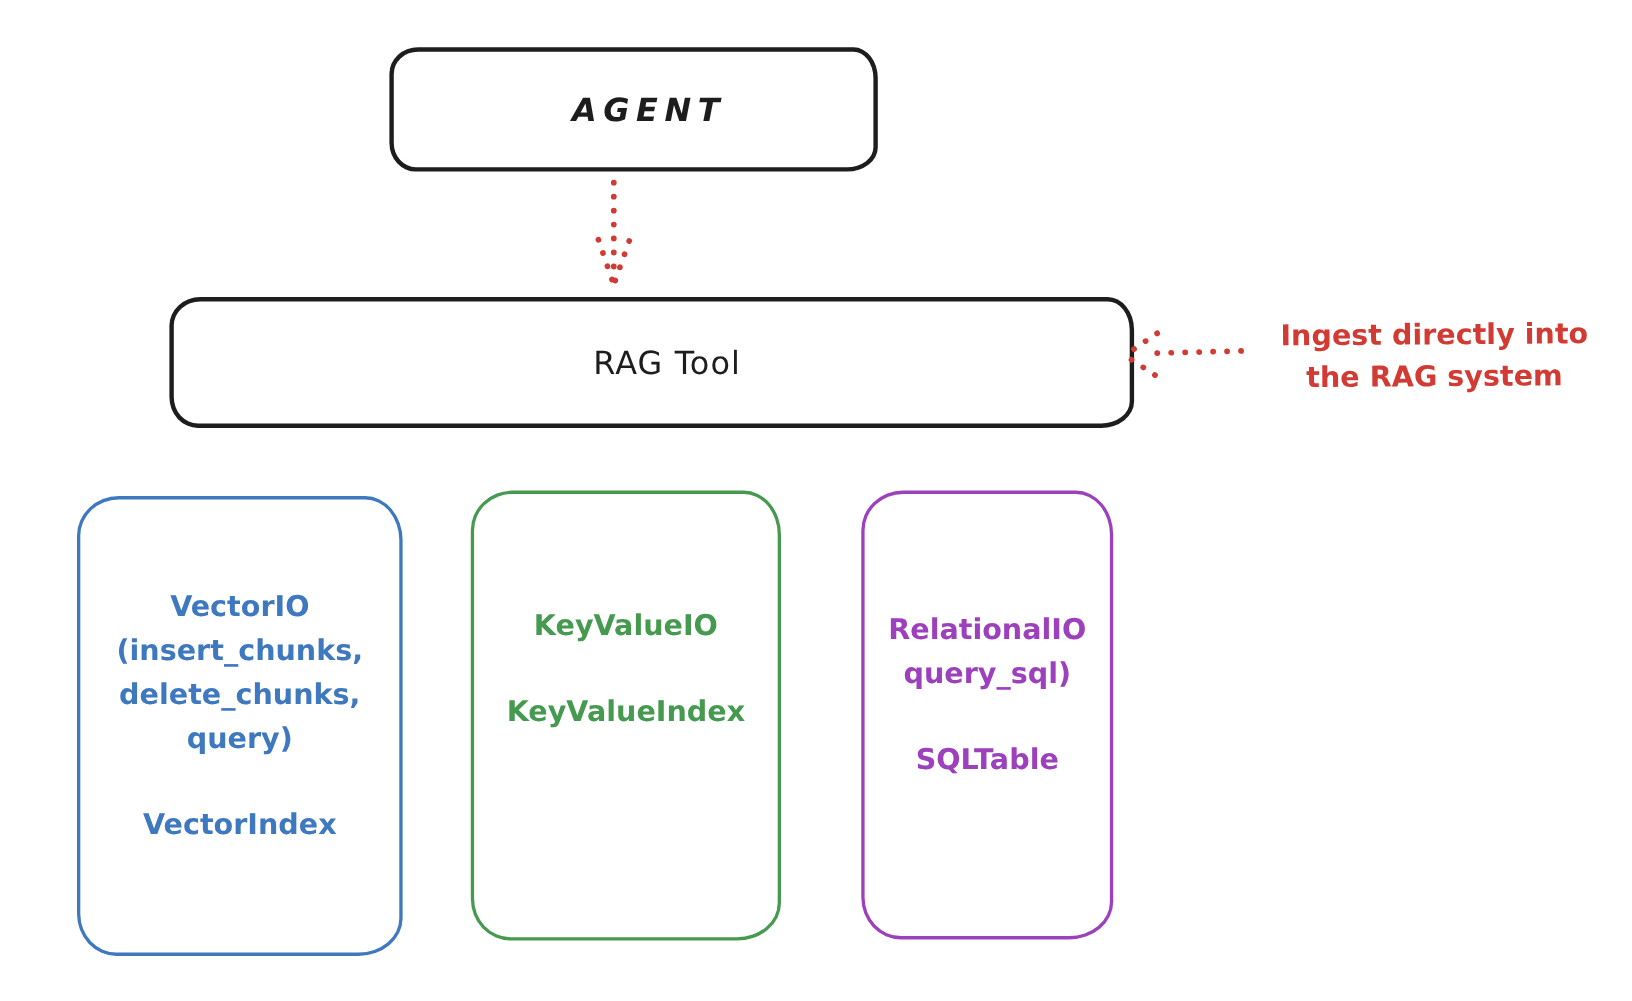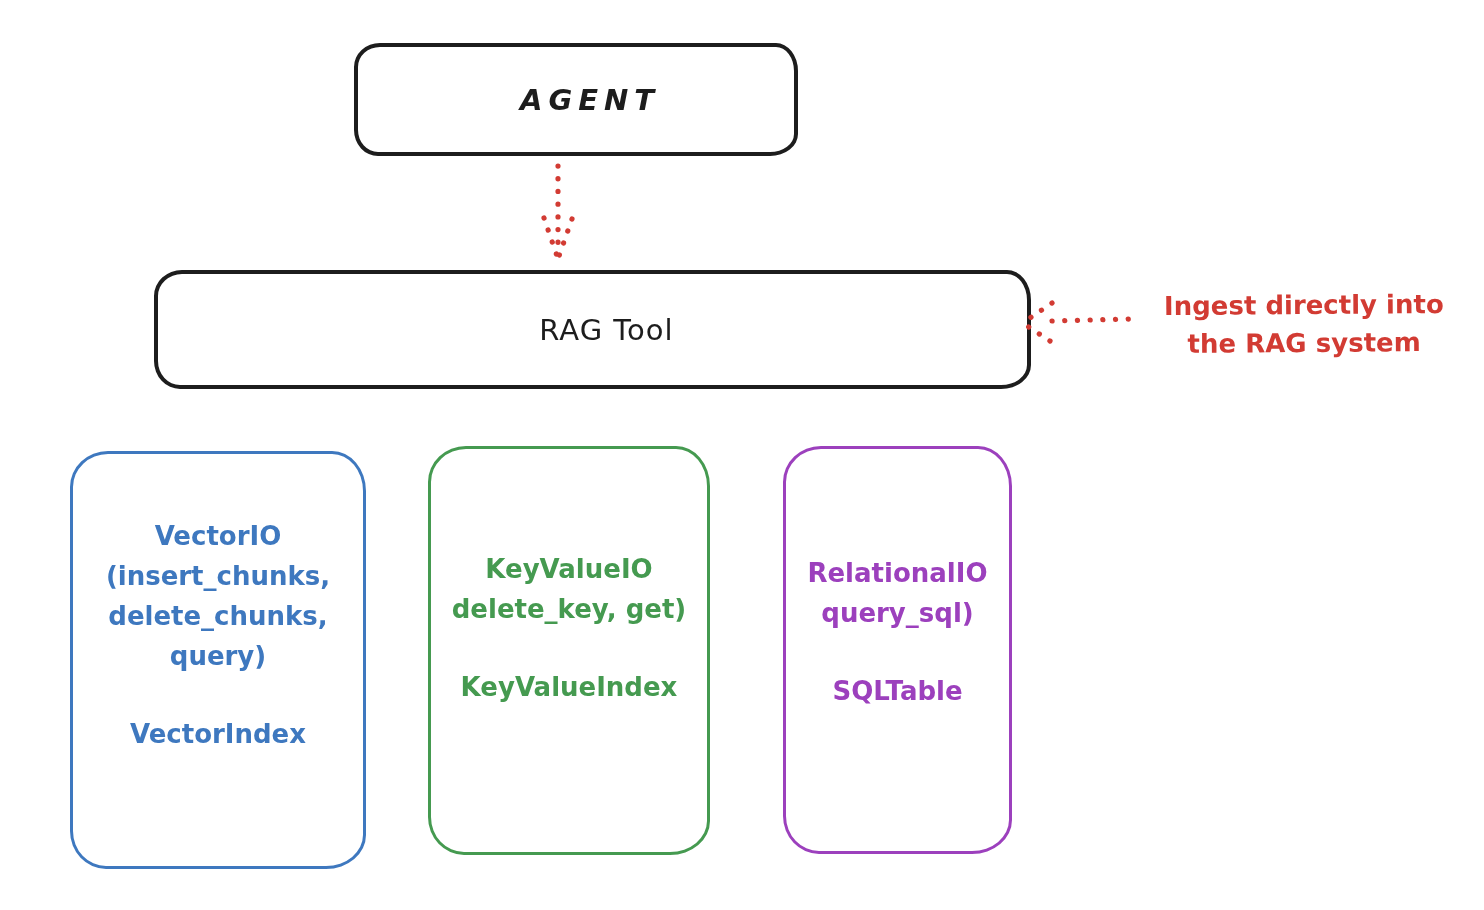--- a/index.html
+++ b/index.html
@@ -70,21 +70,21 @@
     border-radius: 38px 34px 40px 36px / 36px 40px 34px 38px;
     text-align: center;
     font-size: 26px;
     line-height: 40px;
     font-weight: bold;
   }
   .io-box .index-label { margin-top: 38px; }
   .io-vector {
     left: 70px; top: 451px; width: 296px; height: 418px;
     border-color: var(--blue); color: var(--blue);
-    padding-top: 62px;
+    padding-top: 78px;
   }
   .io-keyvalue {
     left: 428px; top: 446px; width: 282px; height: 409px;
     border-color: var(--green); color: var(--green);
     padding-top: 100px;
   }
   .io-relational {
     left: 783px; top: 446px; width: 229px; height: 408px;
     border-color: var(--purple); color: var(--purple);
     padding-top: 104px;
@@ -126,21 +126,20 @@
         <div>(insert_chunks,</div>
         <div>delete_chunks,</div>
         <div>query)</div>
       </div>
     <div class="index-label">VectorIndex</div>
   </div>
 
   <div class="io-box io-keyvalue">
     <div class="method-lines">
         <div>KeyValueIO</div>
-        <div>delete_key, get)</div>
       </div>
     <div class="index-label">KeyValueIndex</div>
   </div>
 
   <div class="io-box io-relational">
     <div class="method-lines">
         <div>RelationalIO</div>
         <div>query_sql)</div>
       </div>
     <div class="index-label">SQLTable</div>

